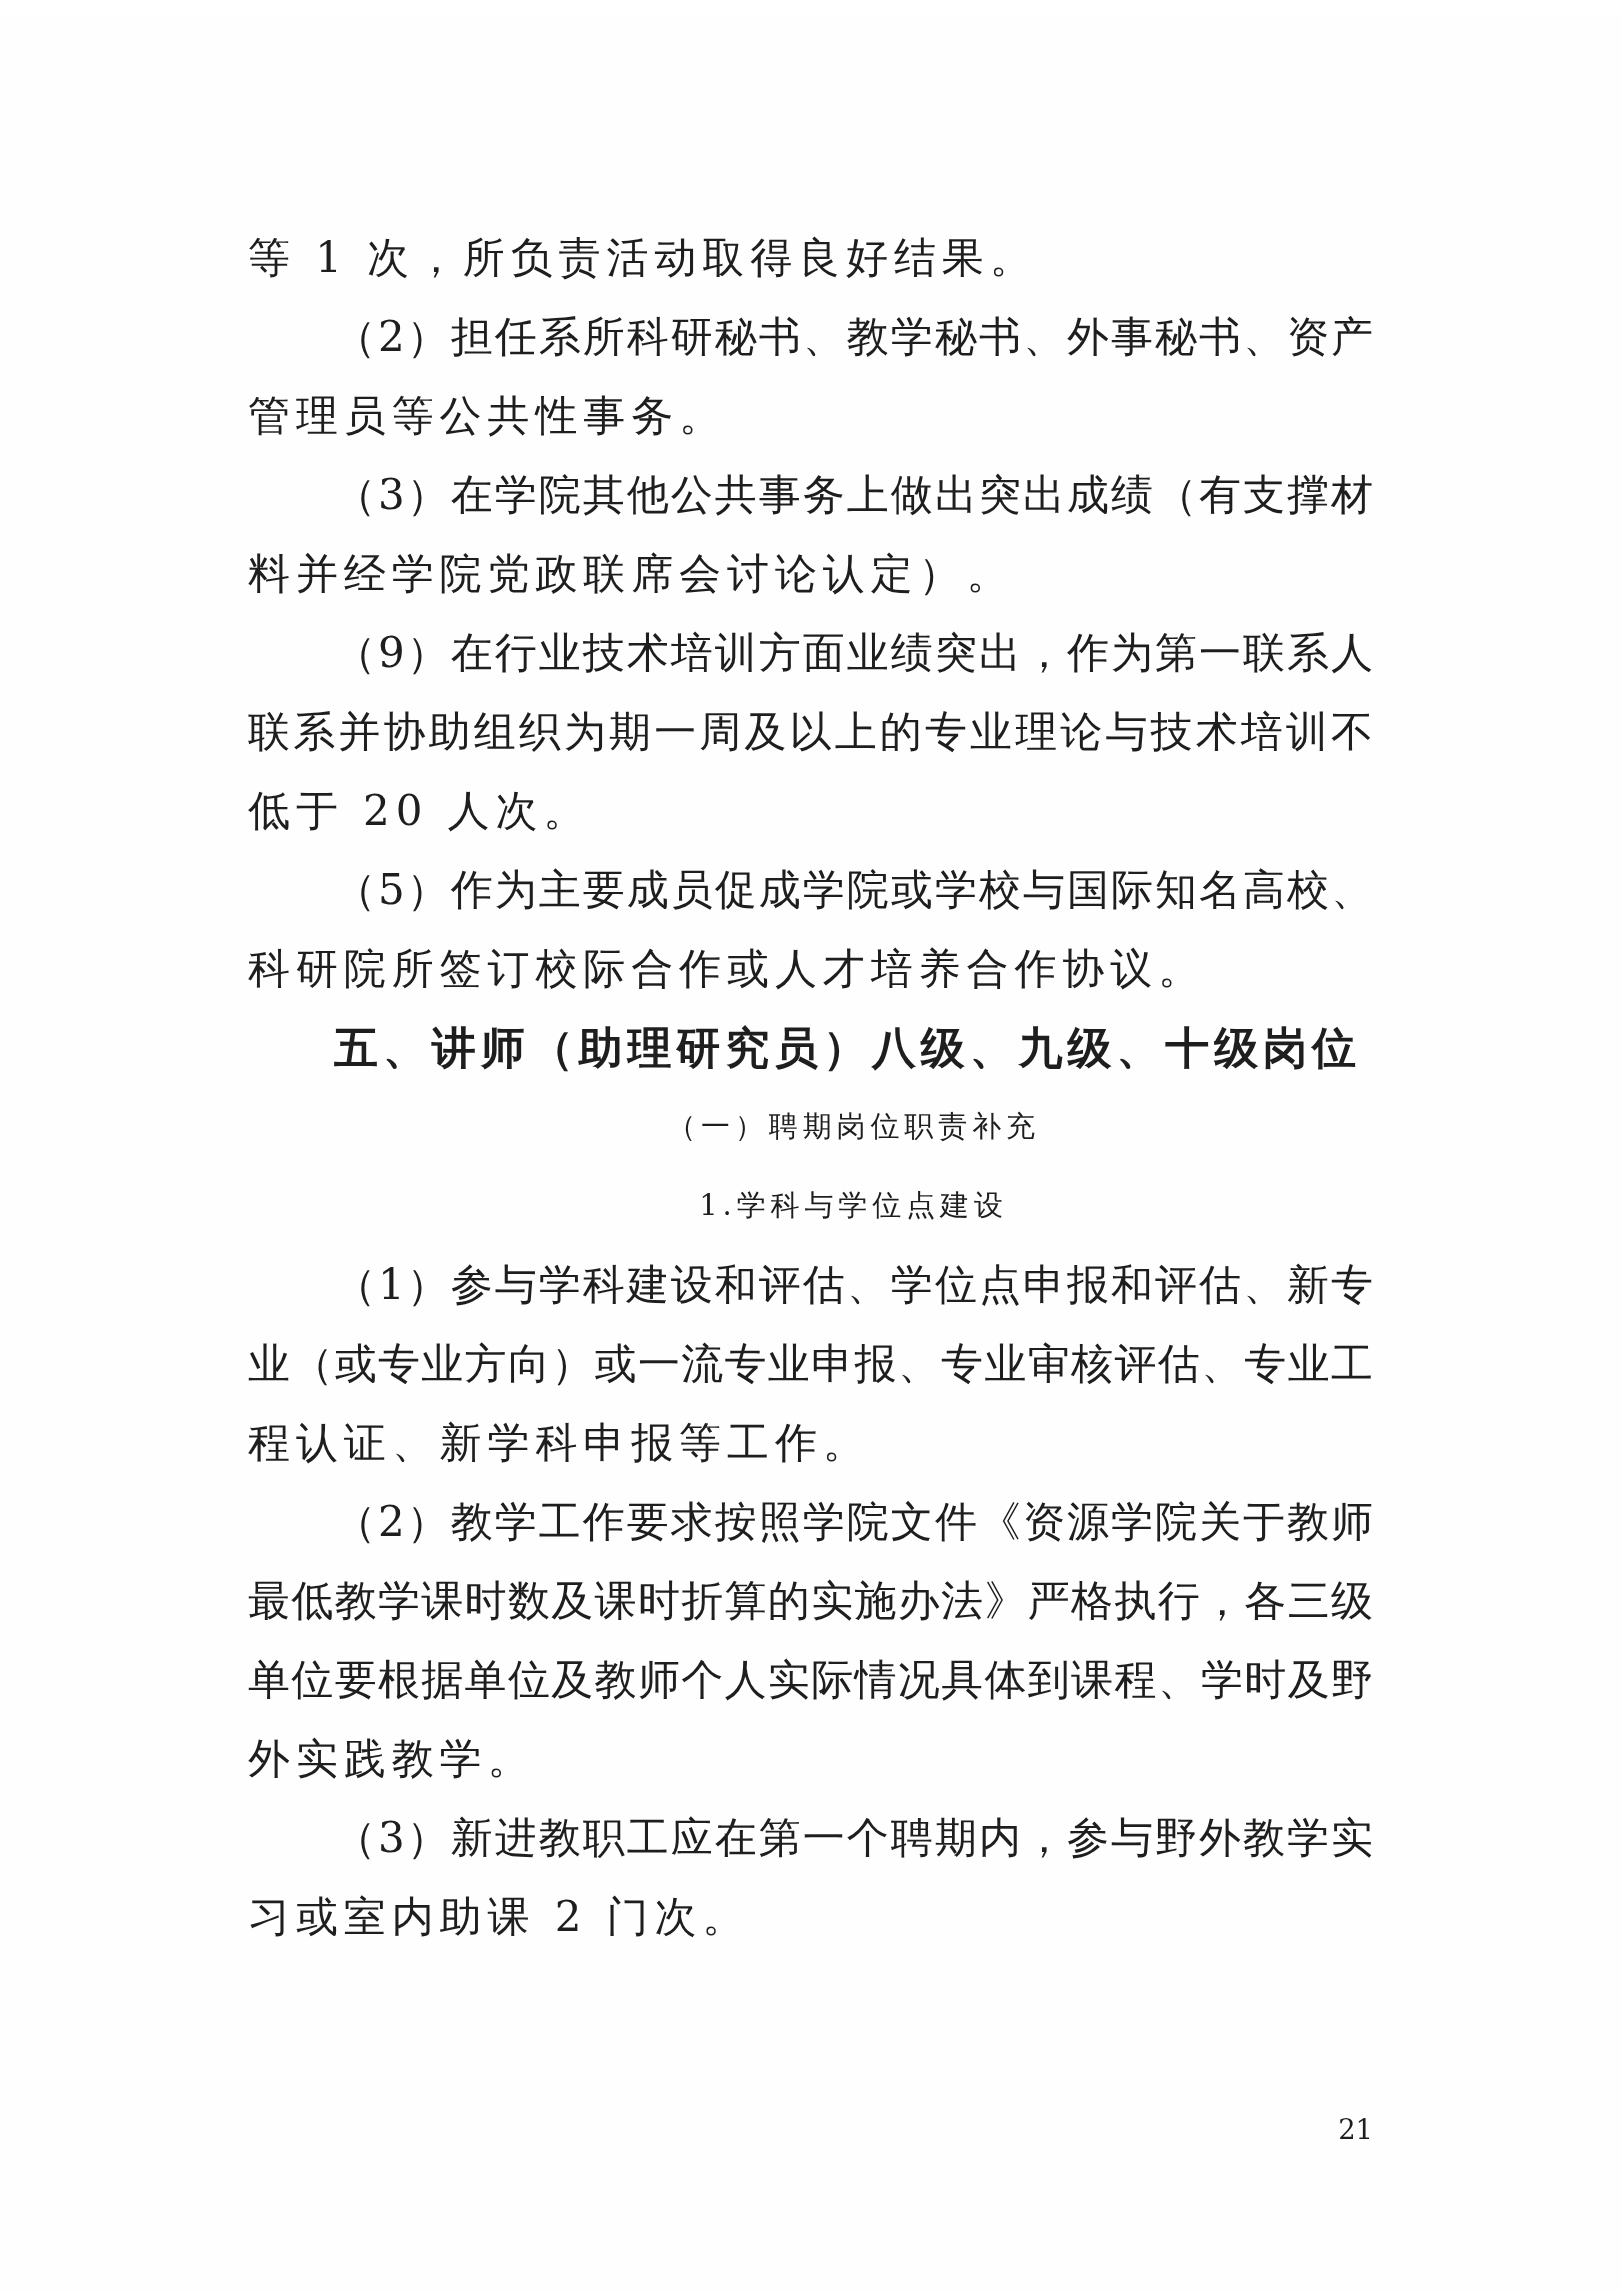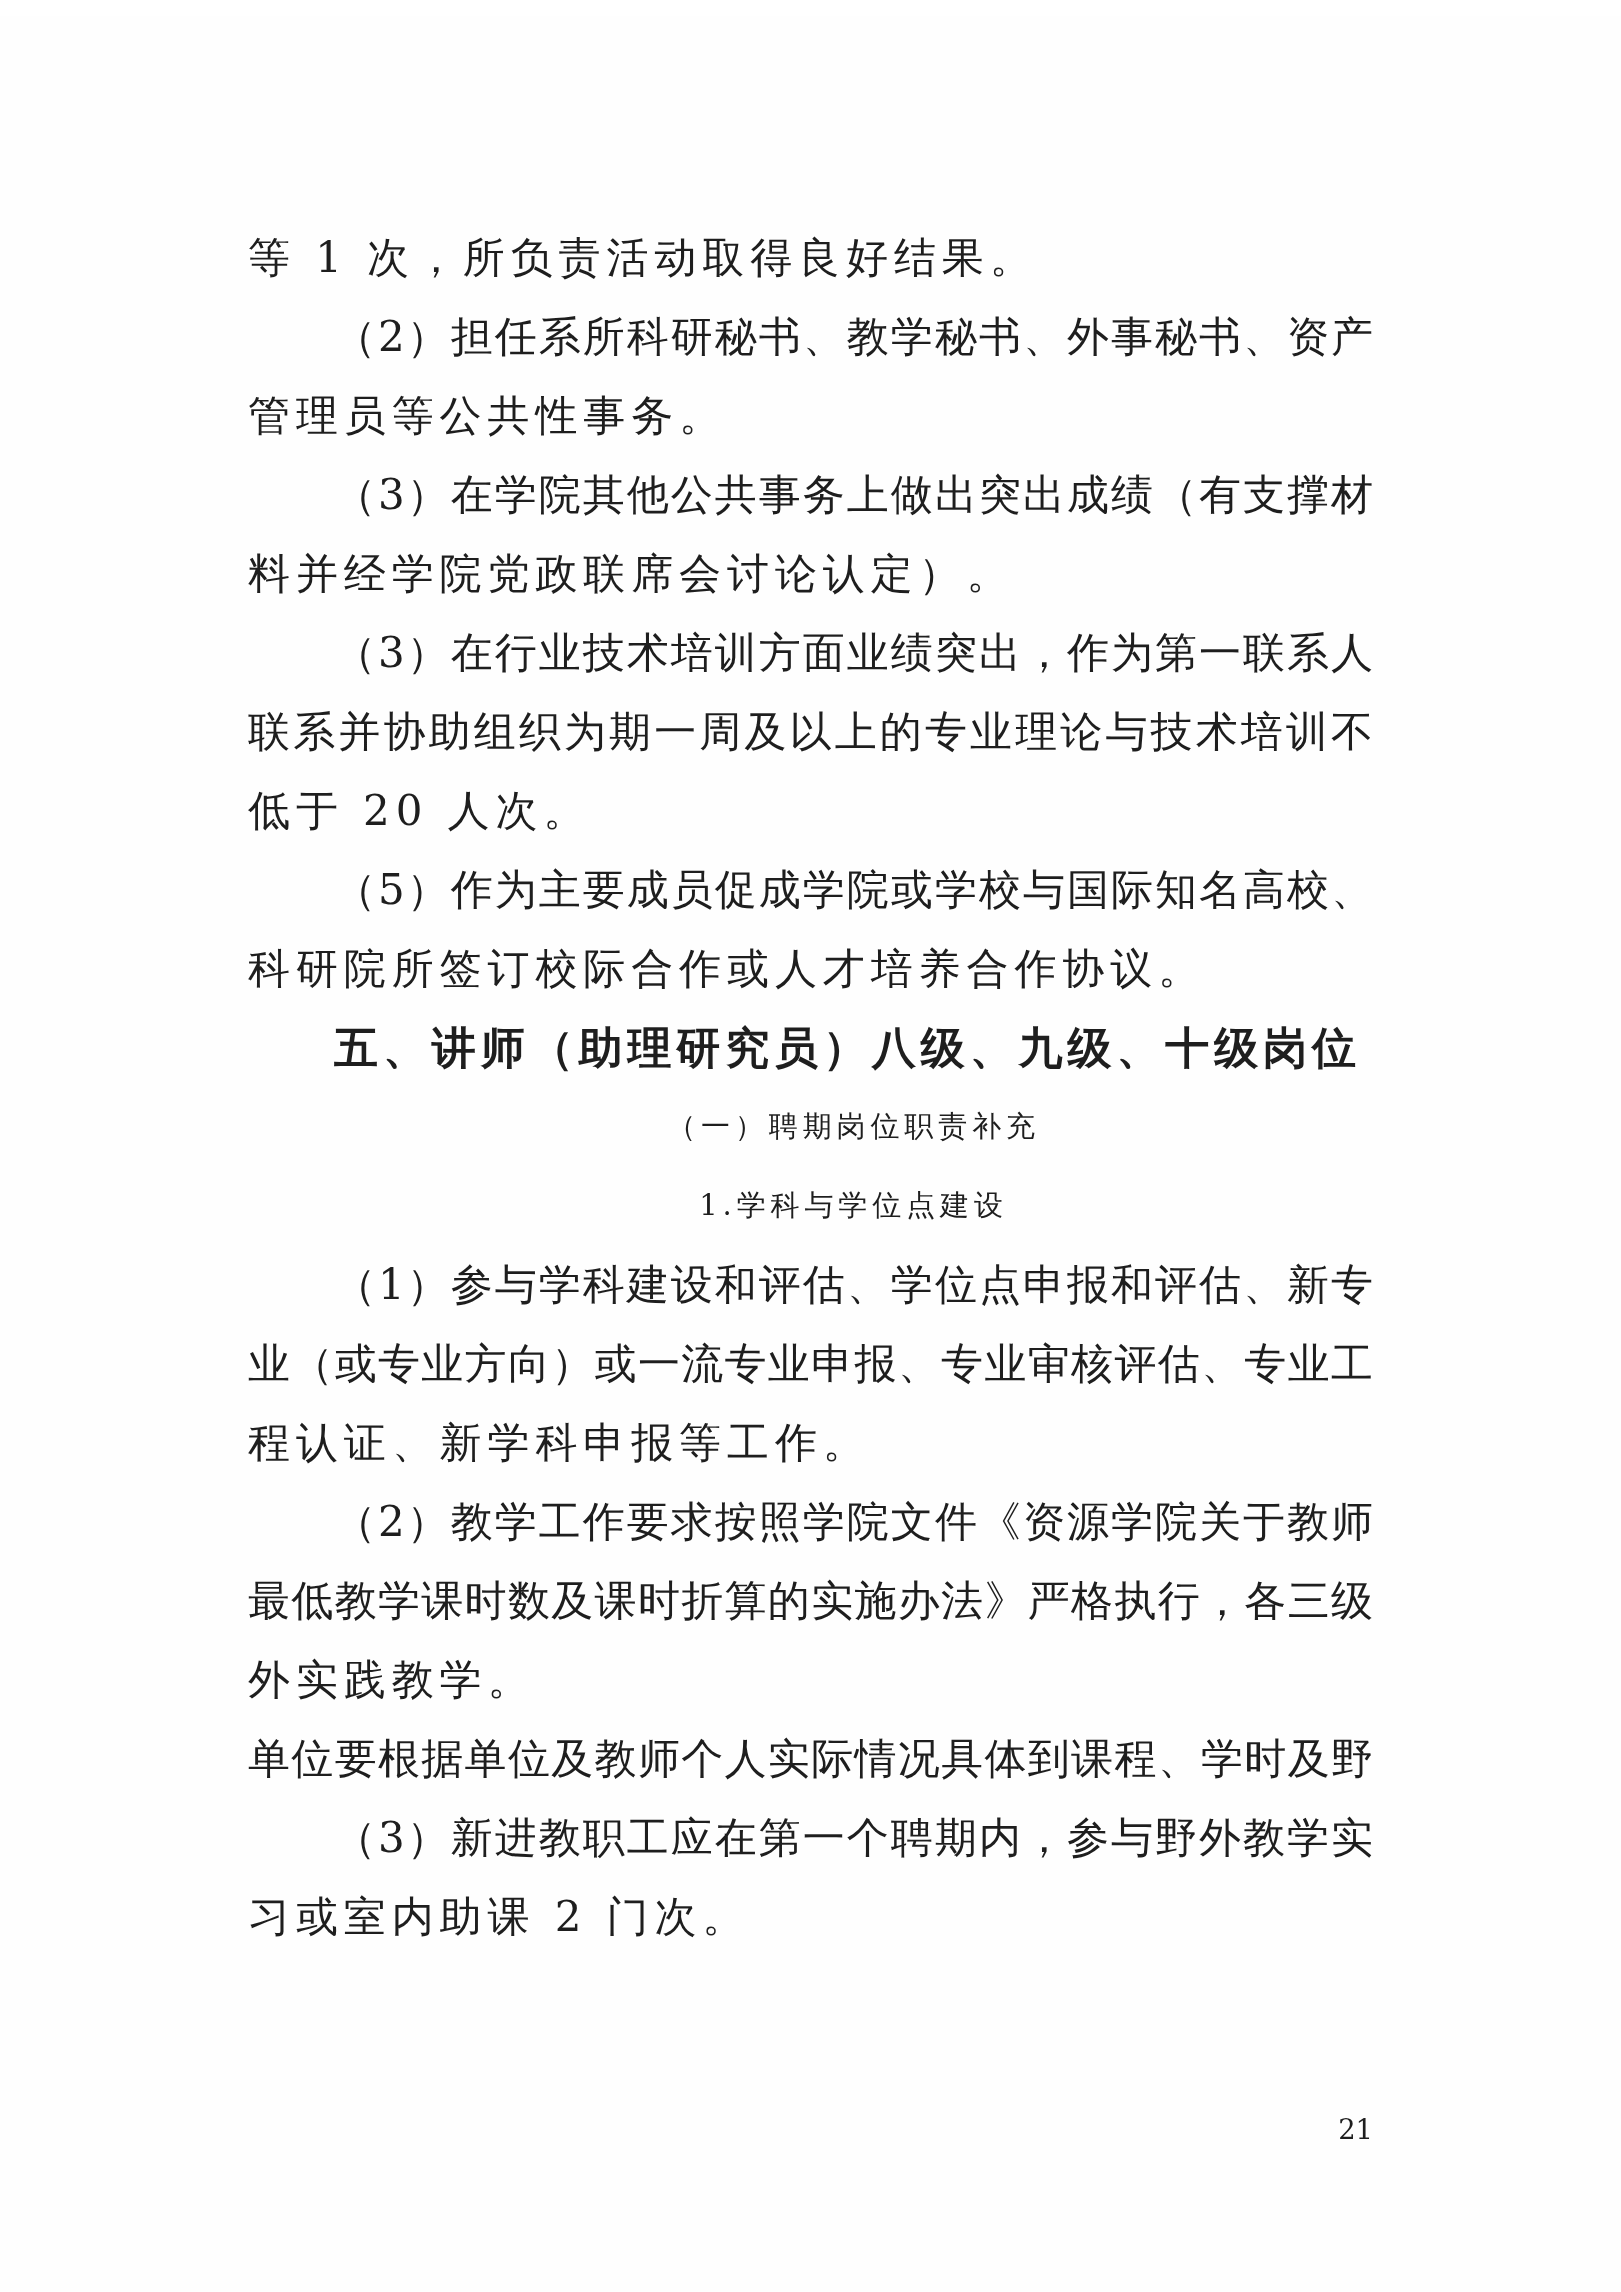--- a/index.html
+++ b/index.html
@@ -76,33 +76,33 @@
 </head>
 <body>
 
 <main class="page">
   <div class="text-block">
       <div class="line">等 1 次，所负责活动取得良好结果。</div>
       <div class="line indent full">（2）担任系所科研秘书、教学秘书、外事秘书、资产</div>
       <div class="line">管理员等公共性事务。</div>
       <div class="line indent full">（3）在学院其他公共事务上做出突出成绩（有支撑材</div>
       <div class="line">料并经学院党政联席会讨论认定）。</div>
-      <div class="line indent full">（3）在行业技术培训方面业绩突出，作为第一联系人</div>
+      <div class="line indent full">（9）在行业技术培训方面业绩突出，作为第一联系人</div>
       <div class="line full">联系并协助组织为期一周及以上的专业理论与技术培训不</div>
       <div class="line">低于 20 人次。</div>
       <div class="line indent full">（5）作为主要成员促成学院或学校与国际知名高校、</div>
       <div class="line">科研院所签订校际合作或人才培养合作协议。</div>
       <div class="line h1 indent">五、讲师（助理研究员）八级、九级、十级岗位</div>
       <div class="line h2 indent">（一）聘期岗位职责补充</div>
       <div class="line h3 indent">1.学科与学位点建设</div>
       <div class="line indent full">（1）参与学科建设和评估、学位点申报和评估、新专</div>
       <div class="line full">业（或专业方向）或一流专业申报、专业审核评估、专业工</div>
       <div class="line">程认证、新学科申报等工作。</div>
       <div class="line indent full">（2）教学工作要求按照学院文件《资源学院关于教师</div>
       <div class="line full">最低教学课时数及课时折算的实施办法》严格执行，各三级</div>
+      <div class="line full">单位要根据单位及教师个人实际情况具体到课程、学时及野</div>
       <div class="line">外实践教学。</div>
-      <div class="line full">单位要根据单位及教师个人实际情况具体到课程、学时及野</div>
       <div class="line indent full">（3）新进教职工应在第一个聘期内，参与野外教学实</div>
       <div class="line">习或室内助课 2 门次。</div>
     </div>
   <div class="footer">21</div>
 </main>
 
 
 </body></html>

